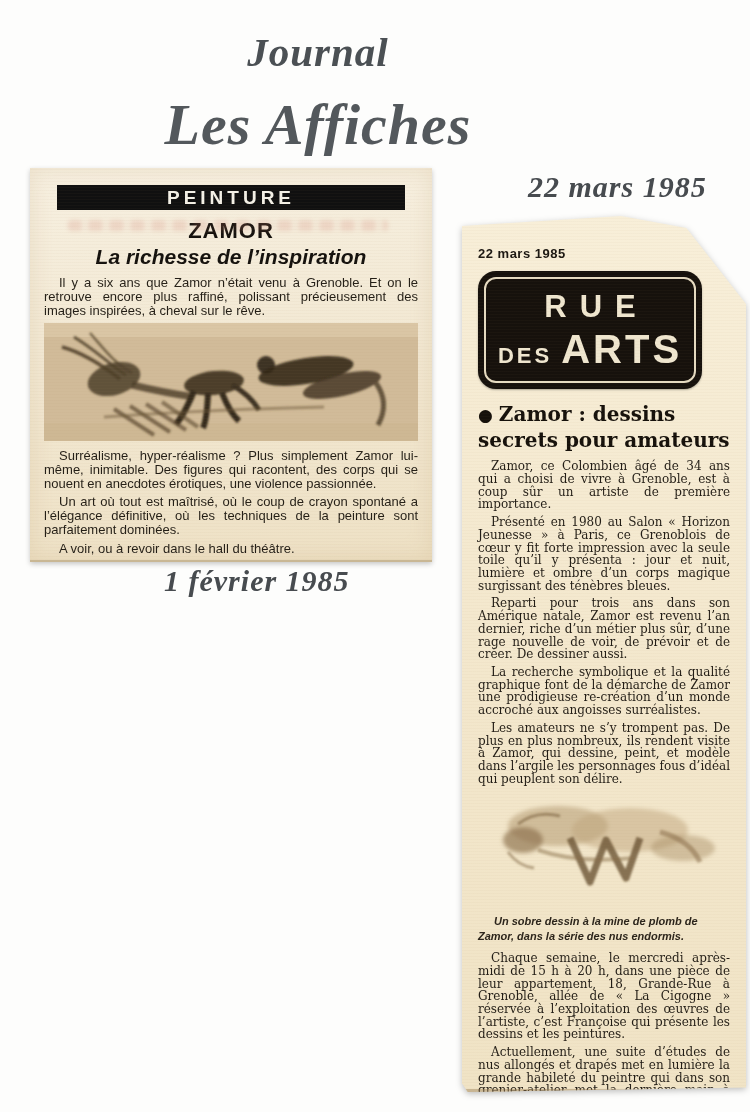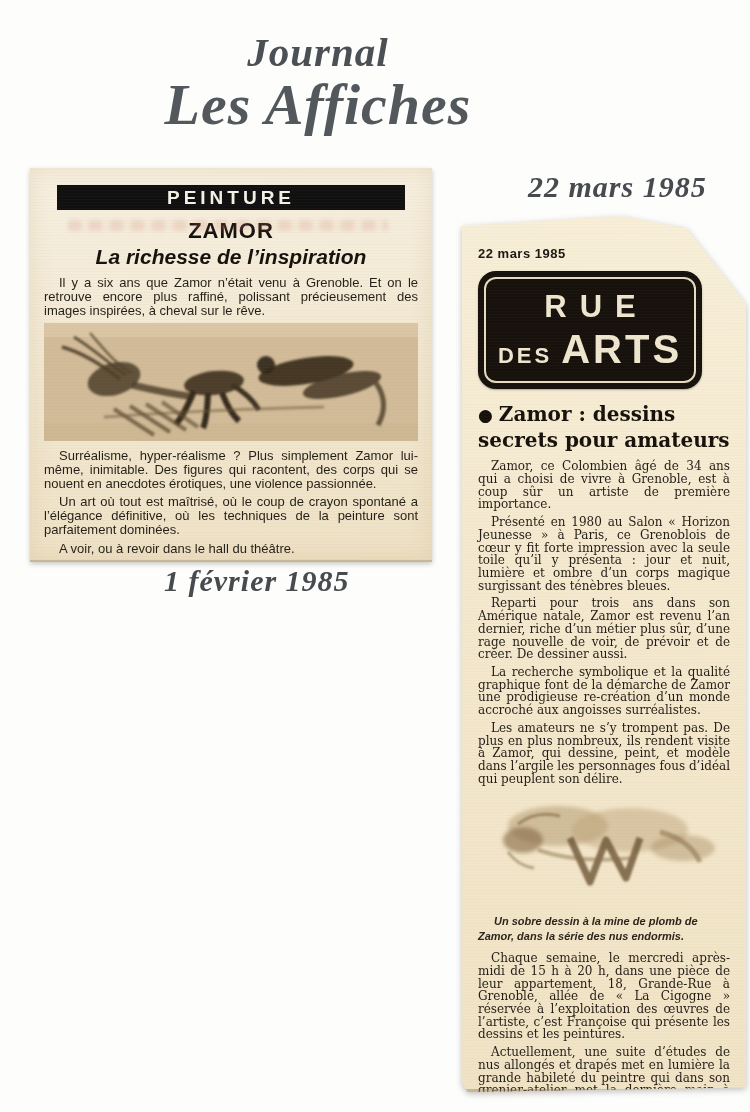--- a/index.html
+++ b/index.html
@@ -3,21 +3,21 @@
 <meta charset="utf-8">
 <style>
   html,body{margin:0;padding:0;background:#ffffff;}
   #page{position:relative;width:750px;height:1112px;background:#fdfdfc;overflow:hidden;
         font-family:"Liberation Sans",sans-serif;}
 
   
   .masthead{position:absolute;top:30px;left:0;width:636px;text-align:center;
             font-family:"Liberation Serif",serif;font-style:italic;font-weight:700;color:#4b5054;}
   .masthead-line1{font-size:41px;line-height:1.1;letter-spacing:1px;}
-  .masthead-line2{font-size:58px;line-height:1.05;margin-top:0;letter-spacing:1px;color:#53585c;}
+  .masthead-line2{font-size:58px;line-height:1.05;margin-top:20px;letter-spacing:1px;color:#53585c;}
 
   
   .left-clipping{position:absolute;left:30px;top:168px;width:402px;height:394px;box-sizing:border-box;
     padding:14px 14px 0;overflow:hidden;
     background:linear-gradient(176deg,#f7f0e1 0%,#f2e8d2 50%,#eee1c5 100%);
     box-shadow:0 2px 5px rgba(0,0,0,.22), inset 0 0 22px rgba(190,160,110,.22);
     border-bottom:2px solid #c9b794;}
   .left-clipping::before{content:"";position:absolute;inset:0;pointer-events:none;
     background:repeating-linear-gradient(0deg,rgba(165,135,95,.045) 0 1px,transparent 1px 3px);}
   .ghost-smear{position:absolute;left:38px;top:52px;width:320px;height:11px;border-radius:4px;

